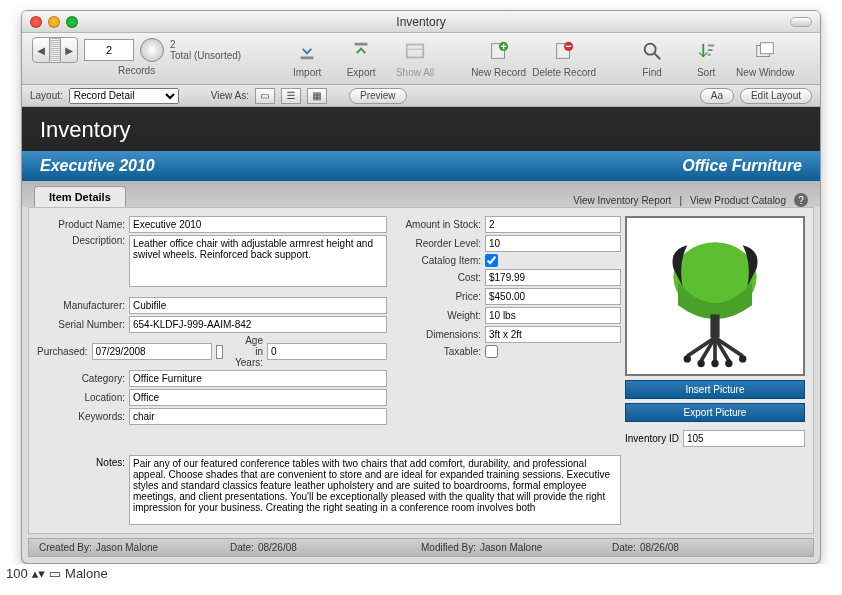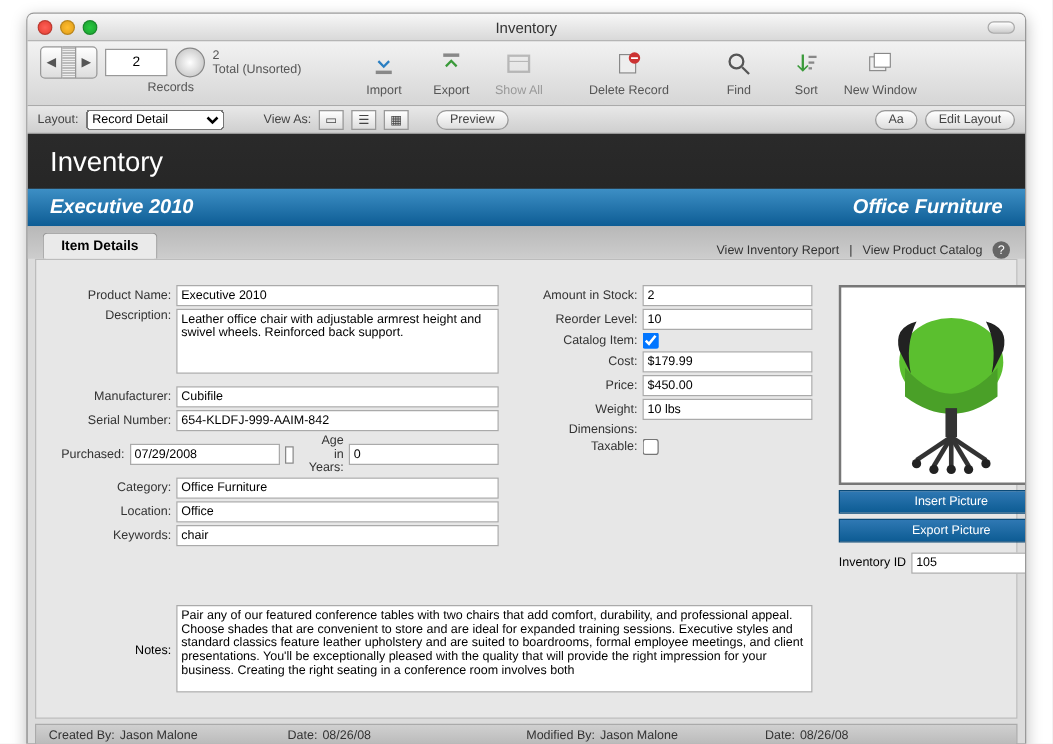--- a/index.html
+++ b/index.html
@@ -33,33 +33,33 @@
 .content { background: linear-gradient(#2a2a2a,#000); padding: 0; }
 .inv-title { color:#fff; font-size:22px; font-weight: normal; padding: 10px 18px 8px; }
 .header-band { background: linear-gradient(#3d8fc5,#0d5c94); height: 30px; display:flex; align-items:center; justify-content:space-between; padding:0 18px; color:#fff; }
 .header-band .left { font-size:16px; font-weight:bold; font-style:italic; }
 .header-band .right { font-size:16px; font-weight:bold; font-style:italic; }
 .panel { background:#dcdcdc; margin: 0; padding: 0 0 6px 0; }
 .tabrow { display:flex; align-items:flex-end; height:26px; padding: 4px 12px 0; background: linear-gradient(#b8b8b8,#cdcdcd); font-size:10px; }
 .tab { background:#eaeaea; border:1px solid #9a9a9a; border-bottom:none; border-radius:4px 4px 0 0; padding:4px 14px; font-weight:bold; font-size:11px;}
 .tabrow .links { margin-left:auto; color:#333; display:flex; gap:8px; align-items:center; font-size:10px;}
 .help { width:14px; height:14px; border-radius:50%; background:#666; color:#fff; display:inline-flex; align-items:center; justify-content:center; font-size:10px;}
-.form-body { background:#e7e7e7; border:1px solid #bcbcbc; margin: 0 6px; padding: 20px; display:grid; grid-template-columns: 350px 230px 180px; gap: 21px; font-size:10px; }
+.form-body { background:#e7e7e7; border:1px solid #bcbcbc; margin: 0 6px; padding: 8px; display:grid; grid-template-columns: 350px 230px 180px; gap: 4px; font-size:10px; }
 .col { display:flex; flex-direction:column; gap:2px; }
 .frow { display:flex; align-items:center; gap:4px; }
 .frow label { width: 88px; text-align:right; color:#333; font-size:10px;}
 .frow input, .frow textarea { flex:1; border:1px solid #aaa; background:#fff; font-size:10px; padding:2px 3px; }
 .frow textarea { height:52px; resize:none; font-family:inherit;}
 .col2 label { width: 90px; }
 .pic-box { border:2px solid #777; background:#fff; height:160px; display:flex; align-items:center; justify-content:center; padding:4px; }
 .pic-box svg { width: 100%; height: 100%; }
 .blue-btn { background: linear-gradient(#2f78b3,#0d5c94); color:#fff; border:1px solid #0a4a78; font-size:10px; font-weight:normal; text-align:center; padding:3px 0; margin-top:2px; cursor:pointer;}
 .inv-id-row { display:flex; align-items:center; gap:4px; margin-top:6px; font-size:10px;}
 .inv-id-row input { flex:1; border:1px solid #aaa; padding:2px 3px; font-size:10px;}
-.notes-row { grid-column: 1 / span 2; display:flex; gap:4px; align-items:center; margin-top:4px;}
+.notes-row { grid-column: 1 / span 2; display:flex; gap:4px; align-items:flex-start; margin-top:4px;}
 .notes-row label { width:88px; text-align:right; font-size:10px; padding-top:2px;}
 .notes-row textarea { flex:1; height:70px; border:1px solid #aaa; font-size:10px; padding:2px 3px; resize:none; font-family:inherit;}
 .footer { background:linear-gradient(#d0d0d0,#b8b8b8); margin:4px 6px 0; padding:3px 10px; display:flex; font-size:10px; color:#333; border:1px solid #aaa;}
 .footer .f { flex:1; display:flex; gap:4px; align-items:center;}
 .status { font-size:13px; padding:2px 6px; color:#333; display:flex; align-items:center; gap:4px; background:#fff; margin:0;}
 .recmeta { display:flex; flex-direction:column; align-items:flex-start; gap:0; font-size:10px; color:#555; margin-left:4px;}
 </style>
 </head>
 <body>
 
@@ -117,20 +117,30 @@
           <svg viewBox="0 0 24 24">
             <rect x="3" y="5" width="18" height="14" fill="none" stroke="#888" stroke-width="2"></rect>
             <line x1="3" y1="10" x2="21" y2="10" stroke="#888" stroke-width="1"></line>
           </svg>
         </div>
       <span style="opacity:.5">Show All</span>
     </div>
 
     <div class="toolbar-spacer" style="flex:0 0 20px"></div>
 
+    <div class="tbgroup">
+      <div class="tbicon">
+          <svg viewBox="0 0 24 24">
+            <rect x="4" y="4" width="14" height="16" fill="#eee" stroke="#888"></rect>
+            <circle cx="17" cy="7" r="5" fill="#3a9a3a"></circle>
+            <path d="M17 4v6M14 7h6" stroke="#fff" stroke-width="1.5"></path>
+          </svg>
+        </div>
+      <span>New Record</span>
+    </div>
     <div class="tbgroup">
       <div class="tbicon">
           <svg viewBox="0 0 24 24">
             <rect x="4" y="4" width="14" height="16" fill="#eee" stroke="#888"></rect>
             <circle cx="17" cy="7" r="5" fill="#c33"></circle>
             <path d="M14 7h6" stroke="#fff" stroke-width="1.5"></path>
           </svg>
         </div>
       <span>Delete Record</span>
     </div>
@@ -262,20 +272,21 @@
           <div class="frow">
               <label>Price:</label>
               <input value="$450.00" style="">
             </div>
           <div class="frow">
               <label>Weight:</label>
               <input value="10 lbs" style="">
             </div>
           <div class="frow">
               <label>Dimensions:</label>
+              <input value="3ft x 2ft" style="">
             </div>
           <div class="frow">
               <label>Taxable:</label>
               <input type="checkbox" style="flex: 0 1 0%;">
             </div>
         </div>
 
         <div class="col">
           <div class="pic-box">
             <svg viewBox="0 0 180 160">

